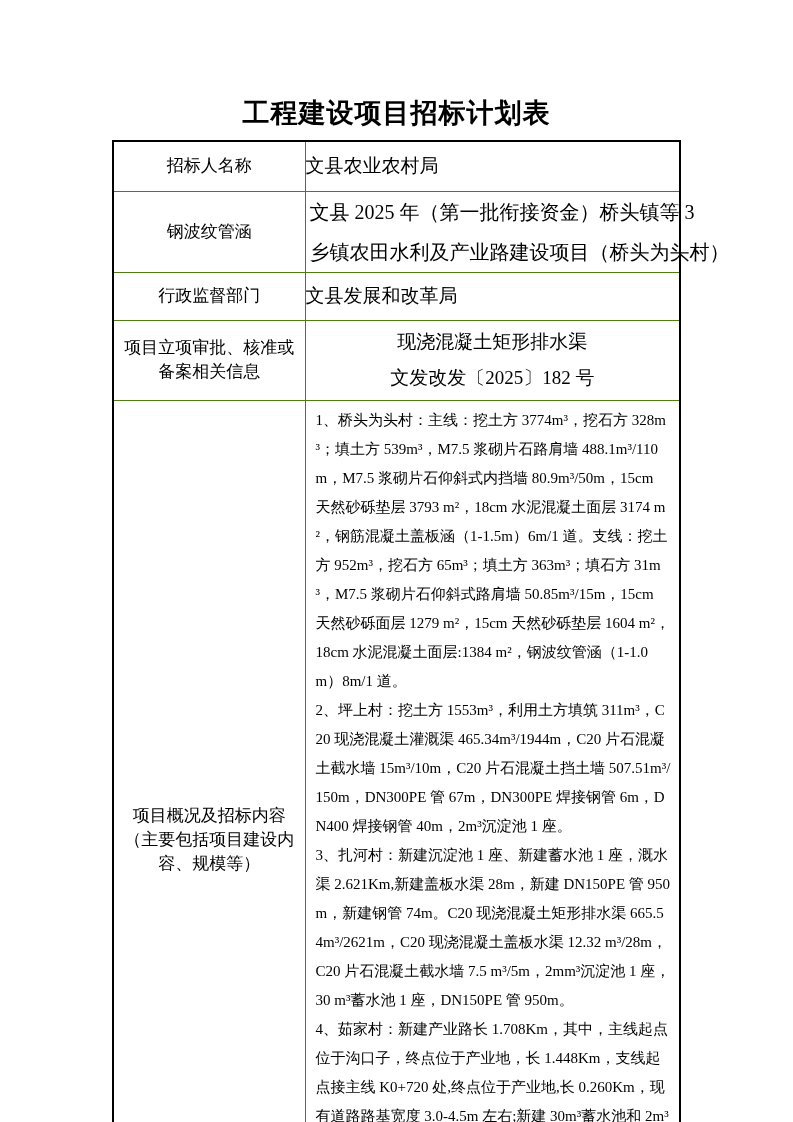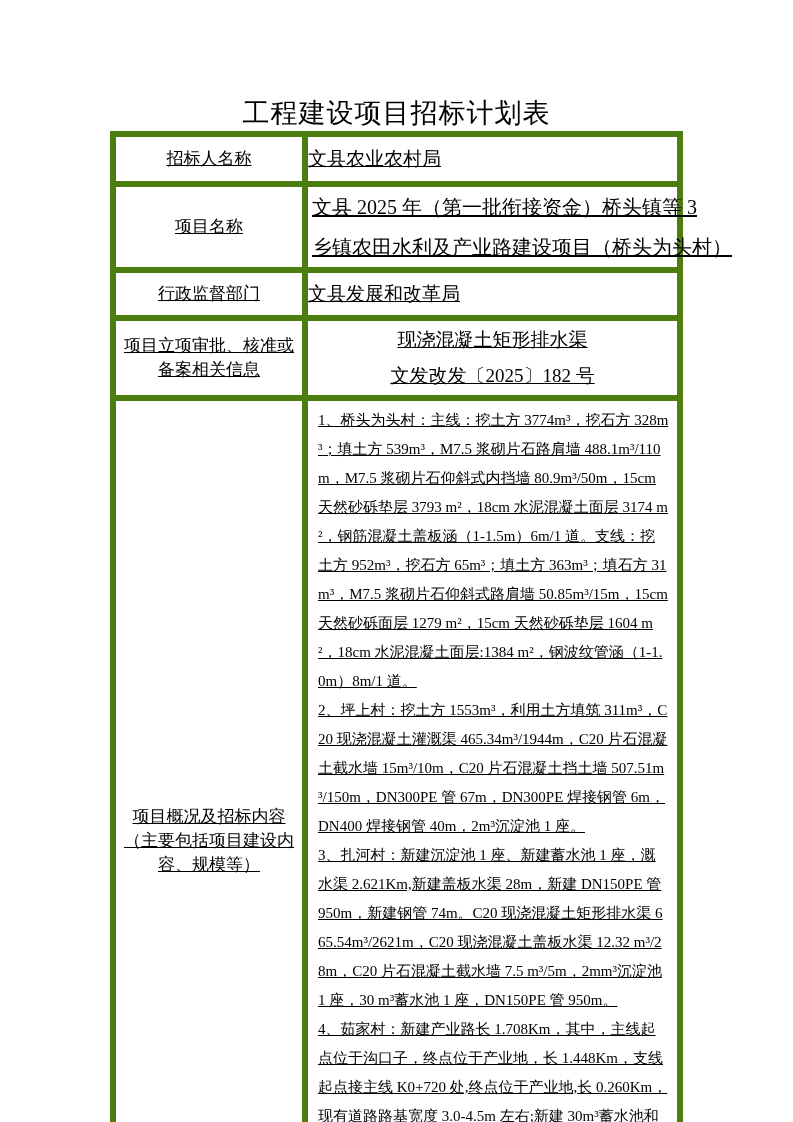--- a/index.html
+++ b/index.html
@@ -10,38 +10,38 @@
   body {
     width: 793px;
     height: 1122px;
     color: #000;
     font-family: "Liberation Serif", "DejaVu Serif", serif;
     overflow: hidden;
   }
   .doc-title {
     margin: 0;
     padding-top: 95px;
+    padding-bottom: 9px;
     text-align: center;
     font-family: "DejaVu Sans", "Liberation Sans", sans-serif;
-    font-weight: 400;
+    font-weight: 700;
     font-size: 27px;
     letter-spacing: 1px;
   }
   table.doc-table {
     border-collapse: collapse;
     table-layout: fixed;
     width: 567px;
     margin: 0 auto;
     border: 2px solid #000;
   }
   td {
-    border: 6px solid #4d7c0f;
+    border: 1px solid #4d7c0f;
     padding: 0;
     vertical-align: middle;
-    text-decoration: underline;
   }
   col.c-label { width: 192px; }
   col.c-value { width: 375px; }
 
   .cell-label {
     text-align: center;
     font-size: 17px;
     line-height: 24px;
     padding: 2px 4px;
   }
@@ -94,21 +94,21 @@
     <col class="c-value">
   </colgroup>
 
   <tbody>
       <tr class="row-bidder">
     <td class="cell-label">招标人名称</td>
     <td class="cell-value-center">文县农业农村局</td>
   </tr>
 
   <tr class="row-project">
-    <td class="cell-label">项目名称</td>
+    <td class="cell-label">钢波纹管涵</td>
     <td class="project-value">
       <div class="project-line">文县 2025 年（第一批衔接资金）桥头镇等 3</div>
       <div class="project-line">乡镇农田水利及产业路建设项目（桥头为头村）</div>
     </td>
   </tr>
 
   <tr class="row-supervisor">
     <td class="cell-label">行政监督部门</td>
     <td class="cell-value-center">文县发展和改革局</td>
   </tr>

